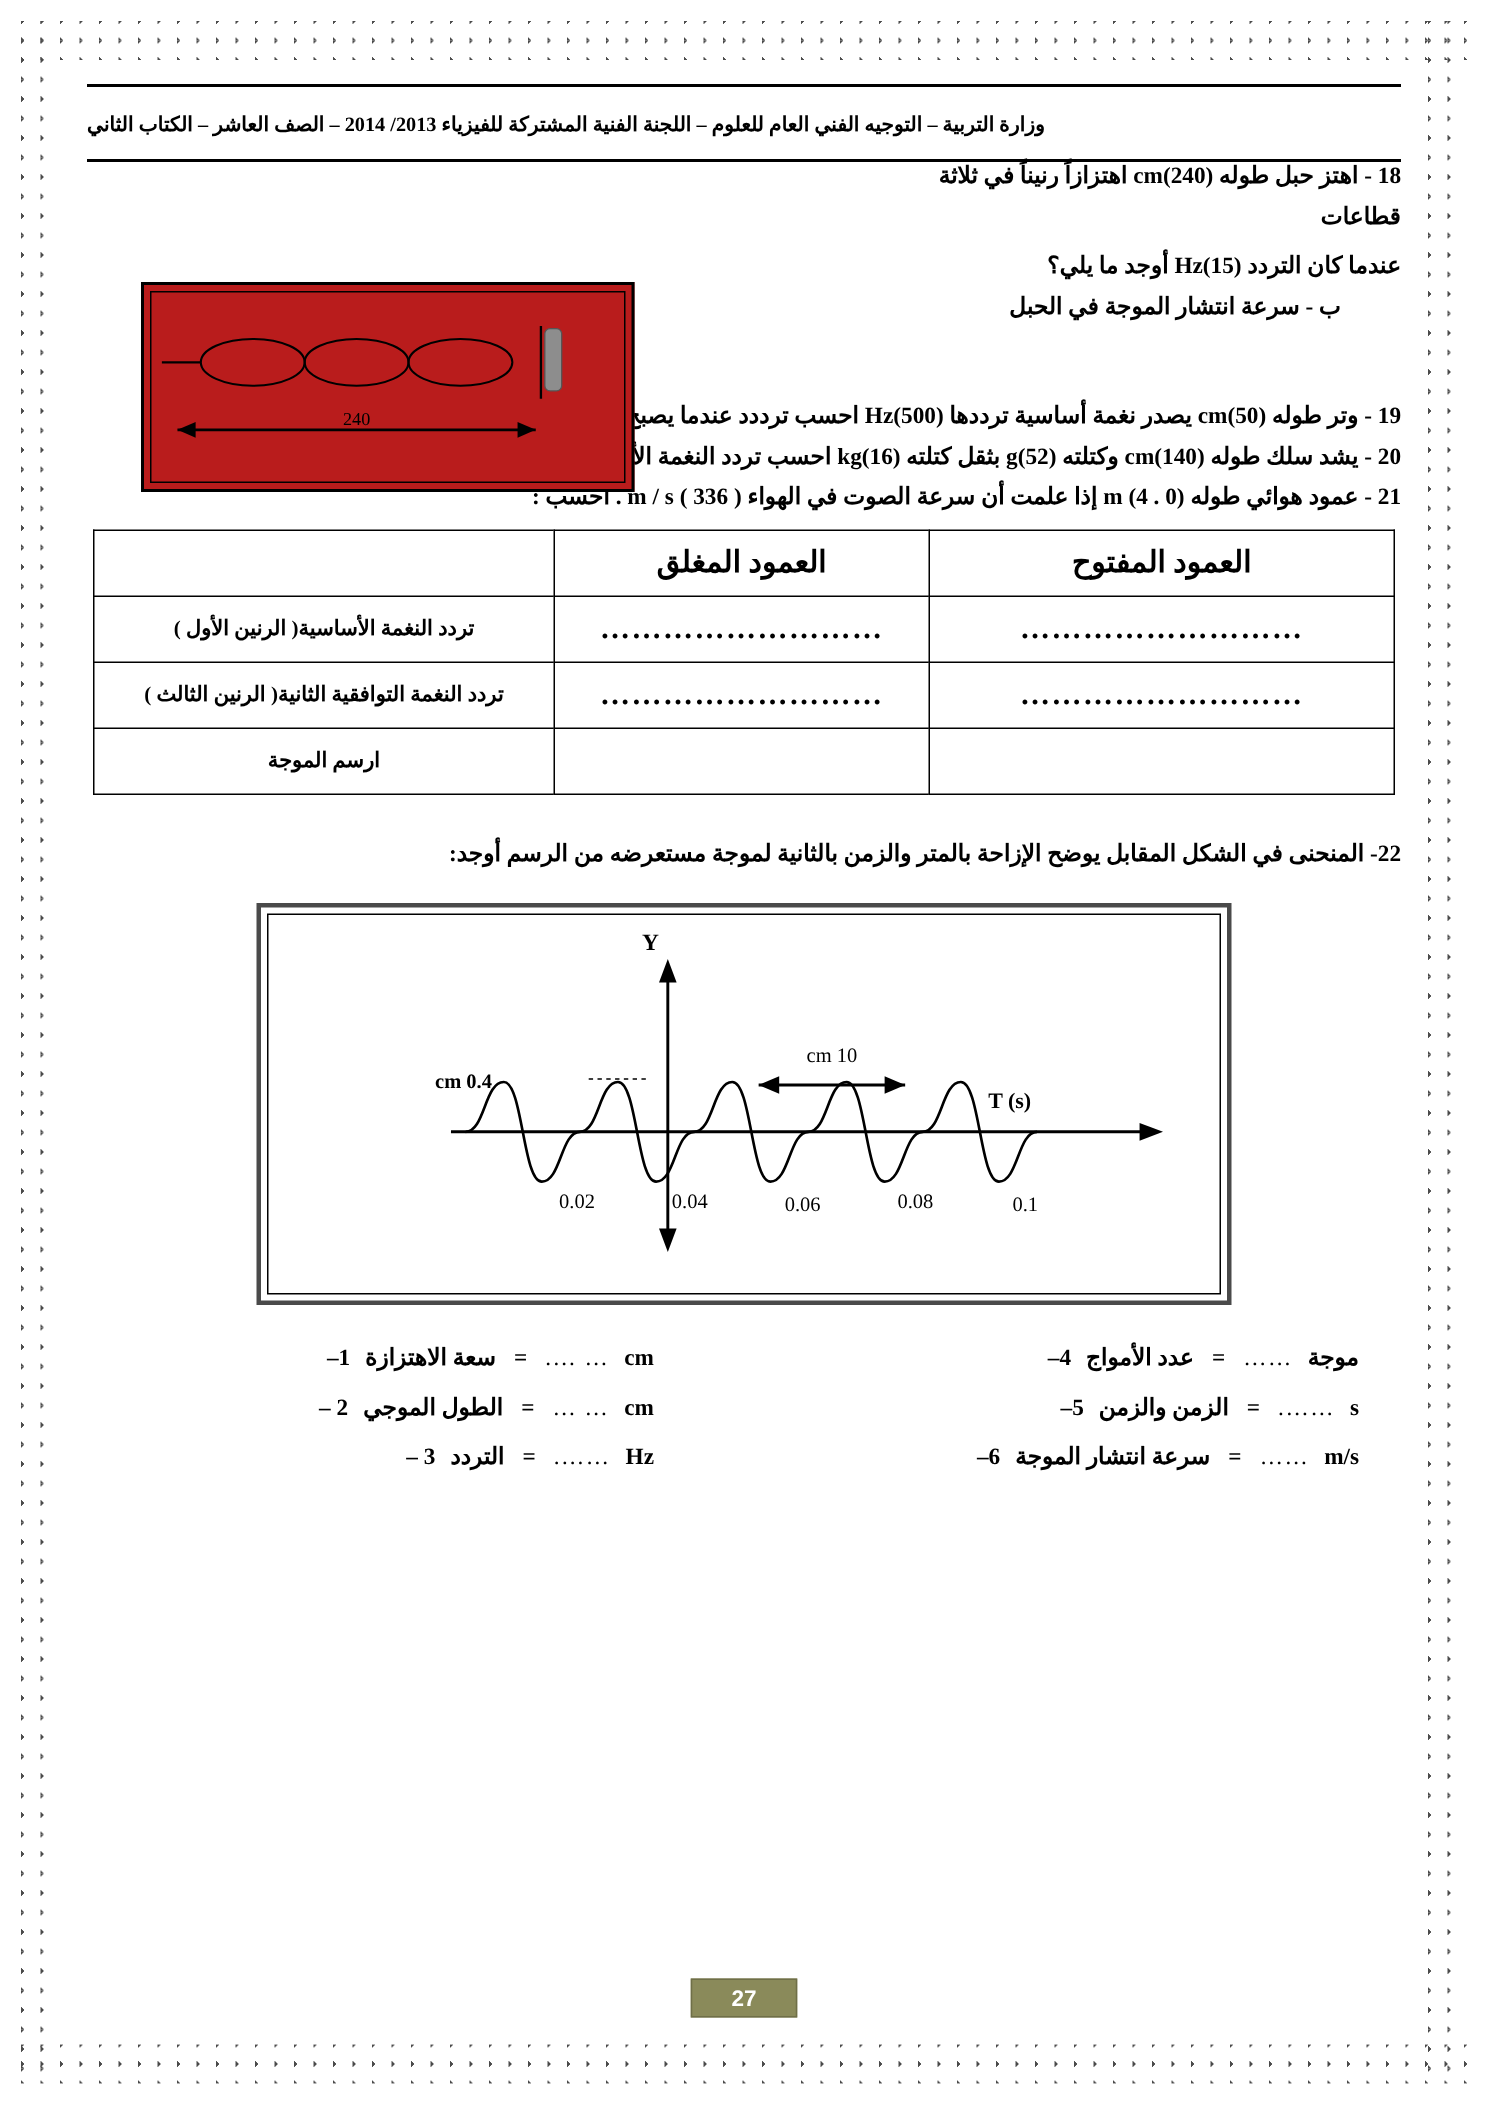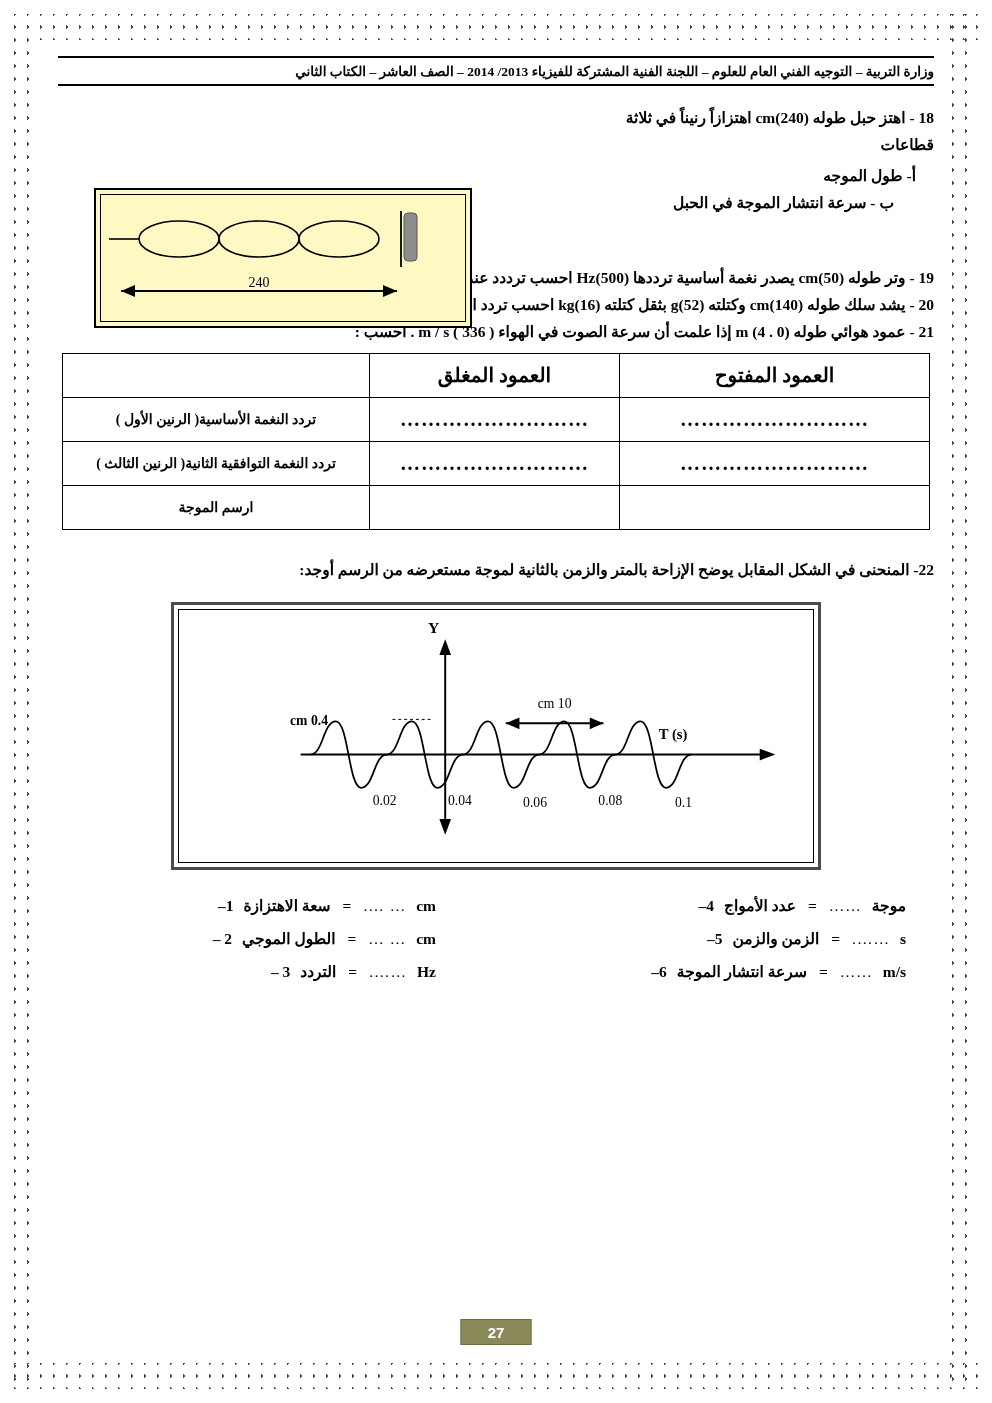--- a/index.html
+++ b/index.html
@@ -44,24 +44,24 @@
 
   .content {
     position:absolute;
     left: 44px; top: 44px; right: 44px; bottom: 44px;
   }
 
   
   .header-band {
     position:absolute;
     left: 14px; top: 12px; right: 14px;
-    height: 30px;
+    height: 52px;
     border-top: 2px solid #000;
     border-bottom: 2px solid #000;
-    display:flex; align-items:center; justify-content:flex-start;
+    display:flex; align-items:center; justify-content:flex-end;
   }
   .header-band .hdr-text {
     font-family: "Liberation Serif", serif;
     font-weight: bold;
     font-size: 13.5px;
     letter-spacing: 0px;
     white-space: nowrap;
   }
 
   
@@ -73,23 +73,23 @@
   }
 
   .q-line { }
   .q-ind1 { padding-right: 18px; }
   .q-ind2 { padding-right: 40px; }
 
   
   .fig1 {
     position:absolute;
     left: 36px; top: 84px;
-    width: 378px; height: 140px;
+    width: 329px; height: 140px;
     border: 2.5px solid #000;
-    background:#fef9c3;
+    background:#b91c1c;
     padding:4px;
   }
   .fig1-inner {
     width:100%; height:100%;
     border: 1.5px solid #000;
     position:relative;
   }
 
   .top-block-wrap {
     position: relative;
@@ -213,21 +213,21 @@
             <polygon points="296,96 282,90 282,102" fill="#000"></polygon>
             <text x="158" y="92" font-family="Liberation Serif, serif" font-size="14" text-anchor="middle">240</text>
           </svg>
           
         </div>
       </div>
 
       <div class="top-text">
         <div class="q-line bold">18 - اهتز حبل طوله  (240)cm اهتزازاً رنيناً في ثلاثة</div>
         <div class="q-line bold">قطاعات</div>
-        <div class="q-line bold q-ind1" style="margin-top:4px">أ- طول الموجه</div>
+        <div class="q-line bold" style="margin-top:6px">عندما كان التردد (15)Hz أوجد ما يلي؟</div>
         <div class="q-line bold q-ind2">ب - سرعة انتشار الموجة في الحبل</div>
       </div>
     </div>
 
     <div class="q-line bold" style="margin-top:10px">19 - وتر طوله (50)cm يصدر نغمة أساسية ترددها (500)Hz احسب ترددد عندما يصبح طوله (100)cm ؟</div>
     <div class="q-line bold">20 - يشد سلك طوله (140)cm وكتلته (52)g بثقل كتلته (16)kg احسب تردد النغمة الأساسية؟</div>
     <div class="q-line bold">21 - عمود هوائي  طوله  (0 . 4)  m   إذا علمت أن سرعة الصوت في الهواء  (  336 )  m / s  . أحسب :</div>
 
     <table class="q21">
       <tbody>

